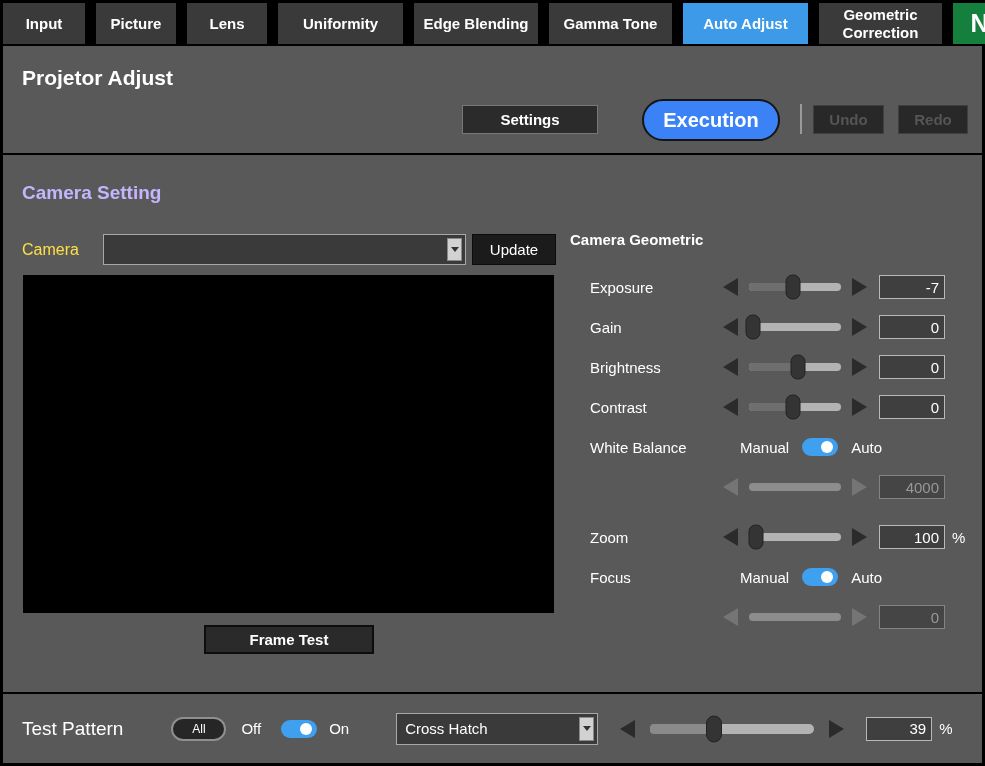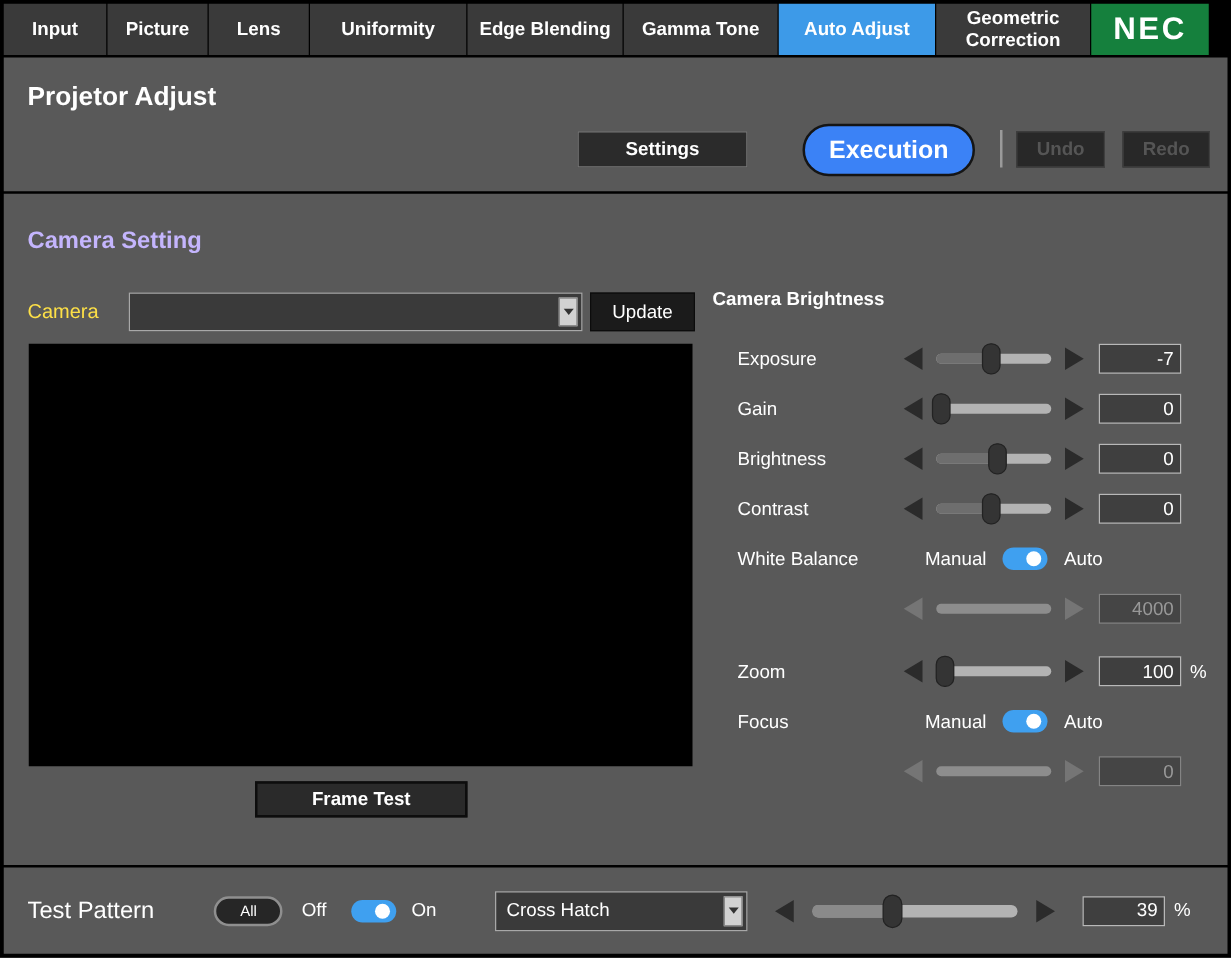--- a/index.html
+++ b/index.html
@@ -5,21 +5,21 @@
   * { box-sizing: border-box; margin: 0; padding: 0; }
   html,body { background:#222; }
   body { font-family: "Liberation Sans", "DejaVu Sans", sans-serif; }
   .window {
     position: relative; width: 985px; height: 766px;
     background: #000; overflow: hidden;
   }
   
   .tabbar {
     position: absolute; left: 3px; top: 3px; width: 979px; height: 41px;
-    display: flex; gap: 1px; background: #000;
+    display: flex; gap: 11px; background: #000;
   }
   .tab {
     background: #3a3a3a; color: #fff; font-weight: bold; font-size: 15px;
     display: flex; align-items: center; justify-content: center;
     text-align: center; line-height: 1.15; cursor: default; flex: 0 0 auto;
   }
   .tab.selected { background: #3d9ae8; }
   .nec-tab {
     background: #15803d; color: #fff; font-weight: bold; font-size: 25px;
     letter-spacing: 2px; display: flex; align-items: center; justify-content: center;
@@ -144,21 +144,21 @@
       <span class="combo-value"></span>
       <span class="combo-btn">
           <span class="combo-tri"></span>
         </span>
     </div>
     <div class="btn btn-update">Update</div>
 
     <div class="preview"></div>
     <div class="btn btn-frametest">Frame Test</div>
 
-    <div class="adj-title">Camera Brightness</div>
+    <div class="adj-title">Camera Geometric</div>
 
     <div class="adj-row" style="top:112px">
       <span class="adj-label">Exposure</span>
       <div class="arr arr-l"></div>
       <div class="track">
         <div class="fill" style="width:48%"></div>
         <div class="thumb" style="left:48%"></div>
       </div>
       <div class="arr arr-r"></div>
       <input class="valbox" value="-7" style="">

